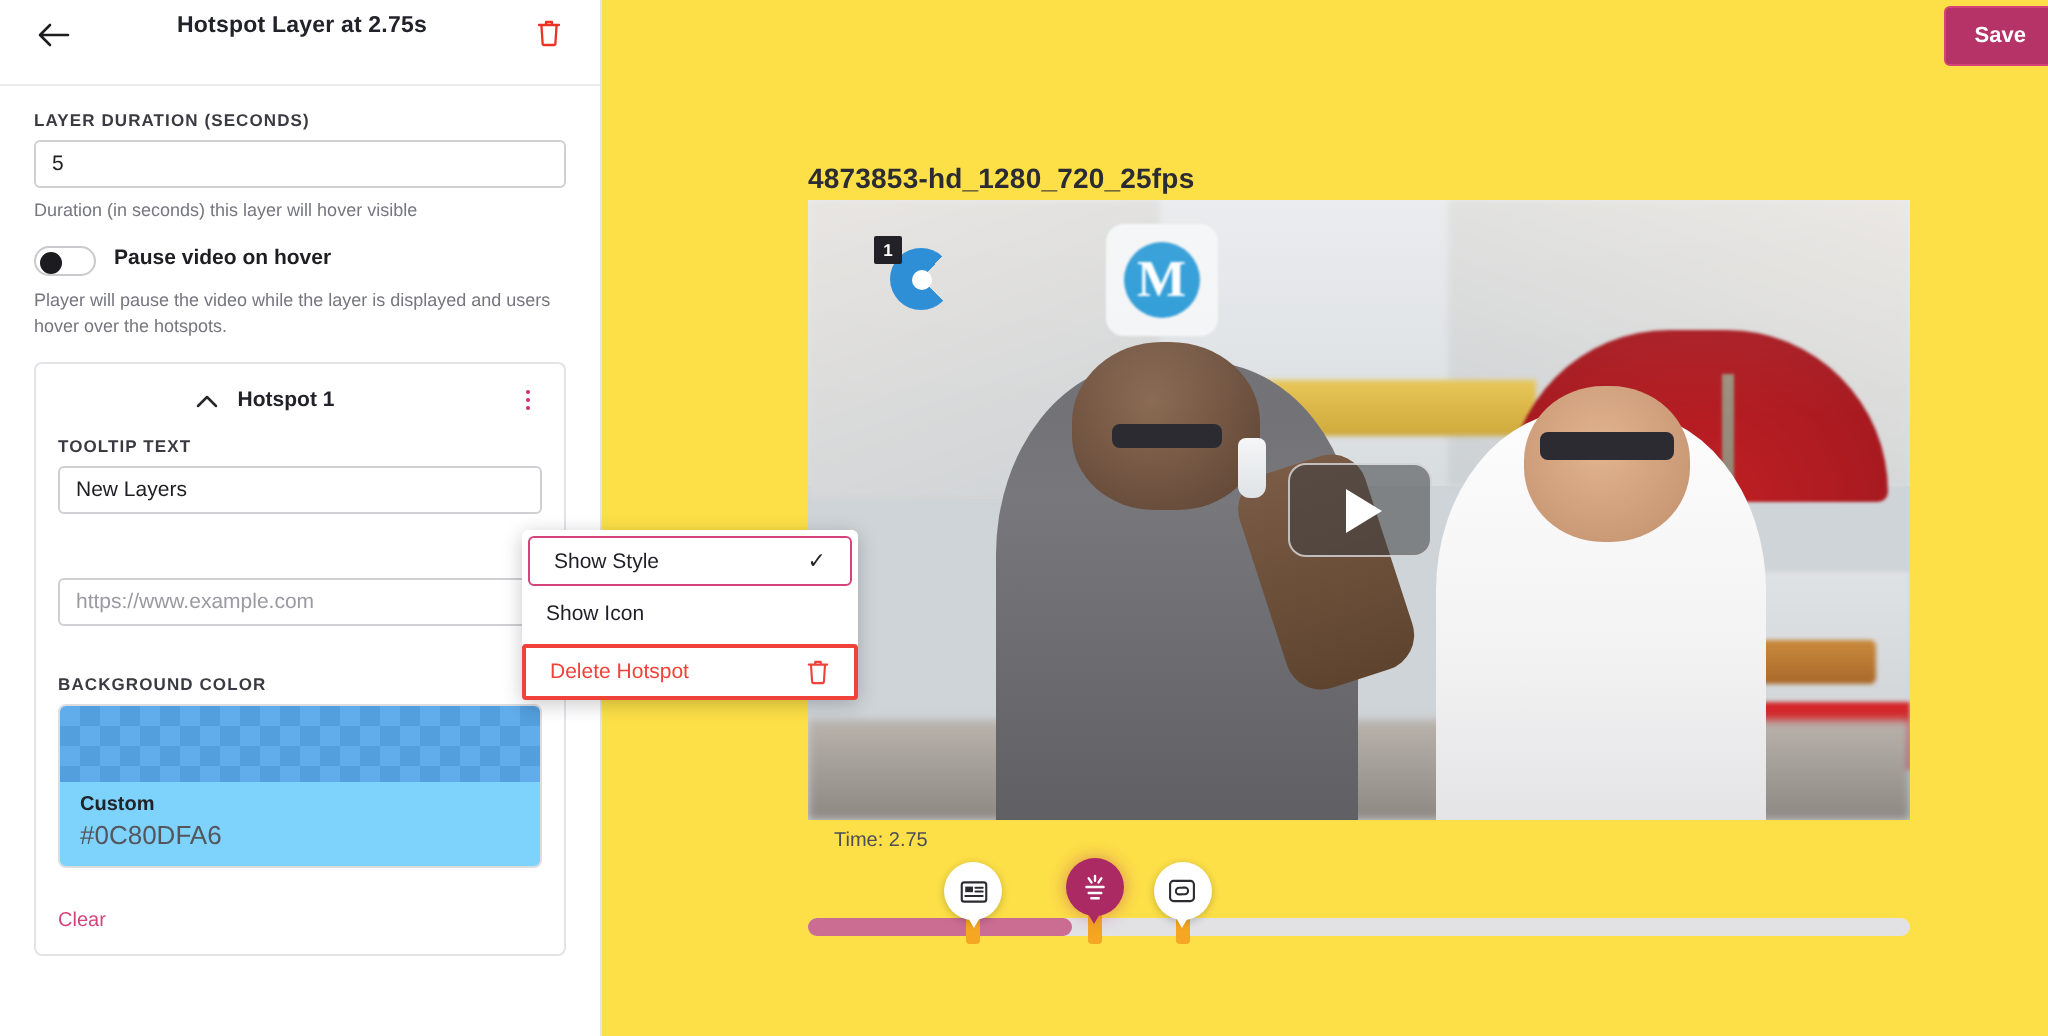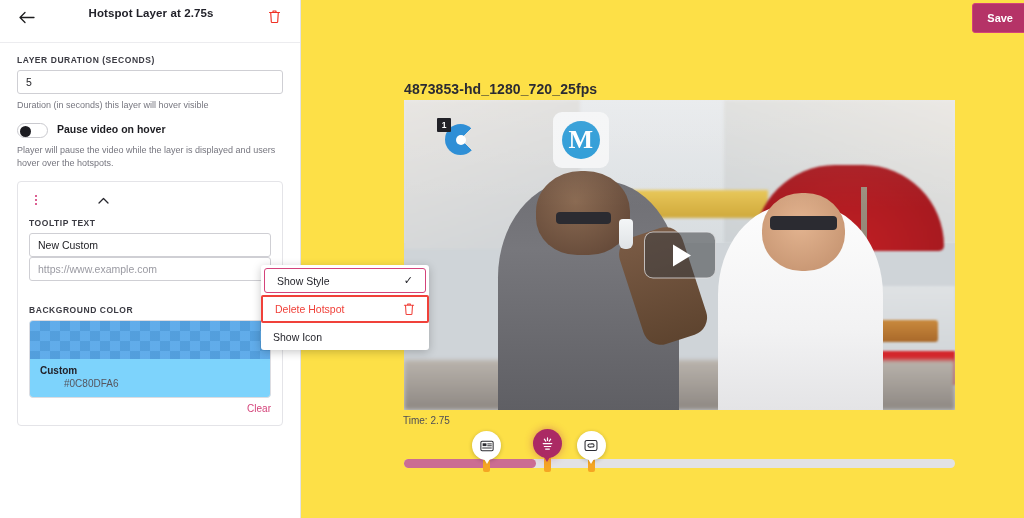--- a/index.html
+++ b/index.html
@@ -55,21 +55,21 @@
   .field-label {
     font-size: 8.5px; font-weight: bold; color: #3a3a42;
     letter-spacing: .55px; margin-bottom: 5px; text-transform: uppercase;
   }
   .text-input {
     width: 100%; height: 24px; border: 1px solid #cfcfd4; border-radius: 3px;
     font-size: 10.5px; color: #1d1d22; padding: 0 8px;
     font-family: "Liberation Sans", sans-serif; background: #fff;
     display: flex; align-items: center;
   }
-  .text-input.placeholder { color: #9a9aa2; }
+  .text-input.placeholder { color: #9a9aa2; margin-top: 32px; }
   .helper-text { font-size: 9px; color: #76767f; margin-top: 5px; line-height: 1.45; }
 
   .toggle-row { display: flex; align-items: flex-start; gap: 9px; margin-top: 11px; }
   .toggle {
     width: 31px; height: 15px; border-radius: 9px;
     border: 1px solid #c9c9ce; background: #fff;
     position: relative; cursor: pointer; flex: 0 0 31px;
   }
   .toggle .knob {
     position: absolute; top: 1.5px; left: 1.5px;
@@ -93,22 +93,22 @@
     height: 38px;
     background-image:
       linear-gradient(var(--sw), var(--sw)),
       linear-gradient(45deg, #d8d8d8 25%, transparent 25%, transparent 75%, #d8d8d8 75%),
       linear-gradient(45deg, #d8d8d8 25%, #ffffff 25%, #ffffff 75%, #d8d8d8 75%);
     background-size: 100% 100%, 20px 20px, 20px 20px;
     background-position: 0 0, 0 0, 10px 10px;
   }
   .swatch-info { padding: 6px 10px 8px 10px; }
   .swatch-name { font-size: 10px; font-weight: bold; color: #22222a; }
-  .swatch-hex { font-size: 10px; color: #55555e; margin-top: 2px; margin-left: 24px; }
-  .clear-row { text-align: right; }
+  .swatch-hex { font-size: 13px; color: #55555e; margin-top: 2px; }
+  .clear-row { margin-top: 16px; }
   .clear-link { font-size: 10px; color: #d4437a; cursor: pointer; }
 
   
   .ctx-menu {
     position: absolute; left: 261px; top: 265px; width: 168px;
     background: #fff; border-radius: 3px;
     box-shadow: 0 2px 10px rgba(0,0,0,.22); z-index: 40;
     padding: 3px 0 0 0;
   }
   .ctx-item {
@@ -213,21 +213,21 @@
     position: absolute; left: 50%; top: 50%; transform: translate(-50%,-50%);
     width: 72px; height: 47px; border-radius: 9px;
     background: rgba(60,62,66,.55); border: 1.5px solid rgba(255,255,255,.65);
     display: flex; align-items: center; justify-content: center; cursor: pointer; z-index: 6;
   }
   .play-btn .tri {
     width: 0; height: 0; border-left: 18px solid #fff;
     border-top: 11px solid transparent; border-bottom: 11px solid transparent;
     margin-left: 4px;
   }
-  .time-label { position: absolute; left: 102px; top: 415px; font-size: 10px; color: #4d4d56; }
+  .time-label { position: absolute; left: 116px; top: 415px; font-size: 10px; color: #4d4d56; }
   .timeline { position: absolute; left: 103px; top: 459px; width: 551px; height: 9px; }
   .track { position: absolute; inset: 0; background: #e2e2e4; border-radius: 5px; }
   .fill { position: absolute; left: 0; top: 0; height: 9px; background: #cb6d92; border-radius: 5px; }
   .stem { position: absolute; top: -3px; width: 7px; height: 16px; background: #f5a623; border-radius: 2px; }
   .pin {
     position: absolute; width: 29px; height: 34px; cursor: pointer;
   }
   .pin .bubble {
     width: 29px; height: 29px; border-radius: 50%;
     display: flex; align-items: center; justify-content: center;
@@ -289,30 +289,31 @@
       </div>
       <div class="helper-text" style="margin-top:6px;">Player will pause the video while the layer is displayed and users hover over the hotspots.</div>
 
       <div class="hotspot-card">
         <div class="hotspot-card-head">
           <span class="hs-collapse">
             <svg width="11" height="7" viewBox="0 0 11 7">
                 <path d="M1 6l4.5-4.5L10 6" stroke="#26262d" stroke-width="1.25" fill="none" stroke-linecap="round" stroke-linejoin="round"></path>
               </svg>
           </span>
+          <div class="hs-title">Hotspot 1</div>
           <div class="kebab">
               <i></i>
               <i></i>
               <i></i>
             </div>
         </div>
 
         <div class="field-label">TOOLTIP TEXT</div>
         <div class="text-input">
-          <span>New Custom</span>
+          <span>New Layers</span>
         </div>
 
         <div class="text-input placeholder">
           <span>https://www.example.com</span>
         </div>
 
         <div class="field-label" style="margin-top:24px;">BACKGROUND COLOR</div>
         <div class="swatch-box">
           <div class="swatch-preview" style="--sw: rgba(12,128,223,0.65);"></div>
           <div class="swatch-info">
@@ -325,30 +326,30 @@
           <span class="clear-link">Clear</span>
         </div>
       </div>
     </div>
 
     <div class="ctx-menu">
       <div class="ctx-item selected">
         <span>Show Style</span>
         <span class="ck">✓</span>
       </div>
+      <div class="ctx-item">
+        <span>Show Icon</span>
+      </div>
       <div class="ctx-item danger">
         <span>Delete Hotspot</span>
         <span class="tr">
           <svg width="12" height="14" viewBox="0 0 13 15">
             <path d="M1.5 3.5h10M5 3.5V2h3v1.5M2.7 3.5l.6 9.2c0 .5.4.8.9.8h4.6c.5 0 .9-.3.9-.8l.6-9.2" stroke="#f0413a" stroke-width="1.15" fill="none" stroke-linecap="round" stroke-linejoin="round"></path>
           </svg>
         </span>
-      </div>
-      <div class="ctx-item">
-        <span>Show Icon</span>
       </div>
     </div>
   </div>
 
   <div class="main">
 
     <div class="save-btn">Save</div>
 
     <div class="video-title">4873853-hd_1280_720_25fps</div>
 

